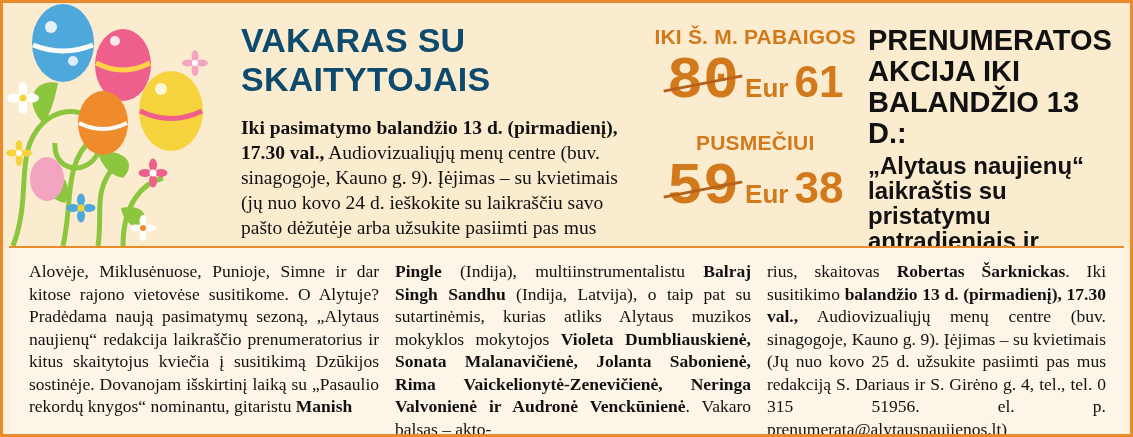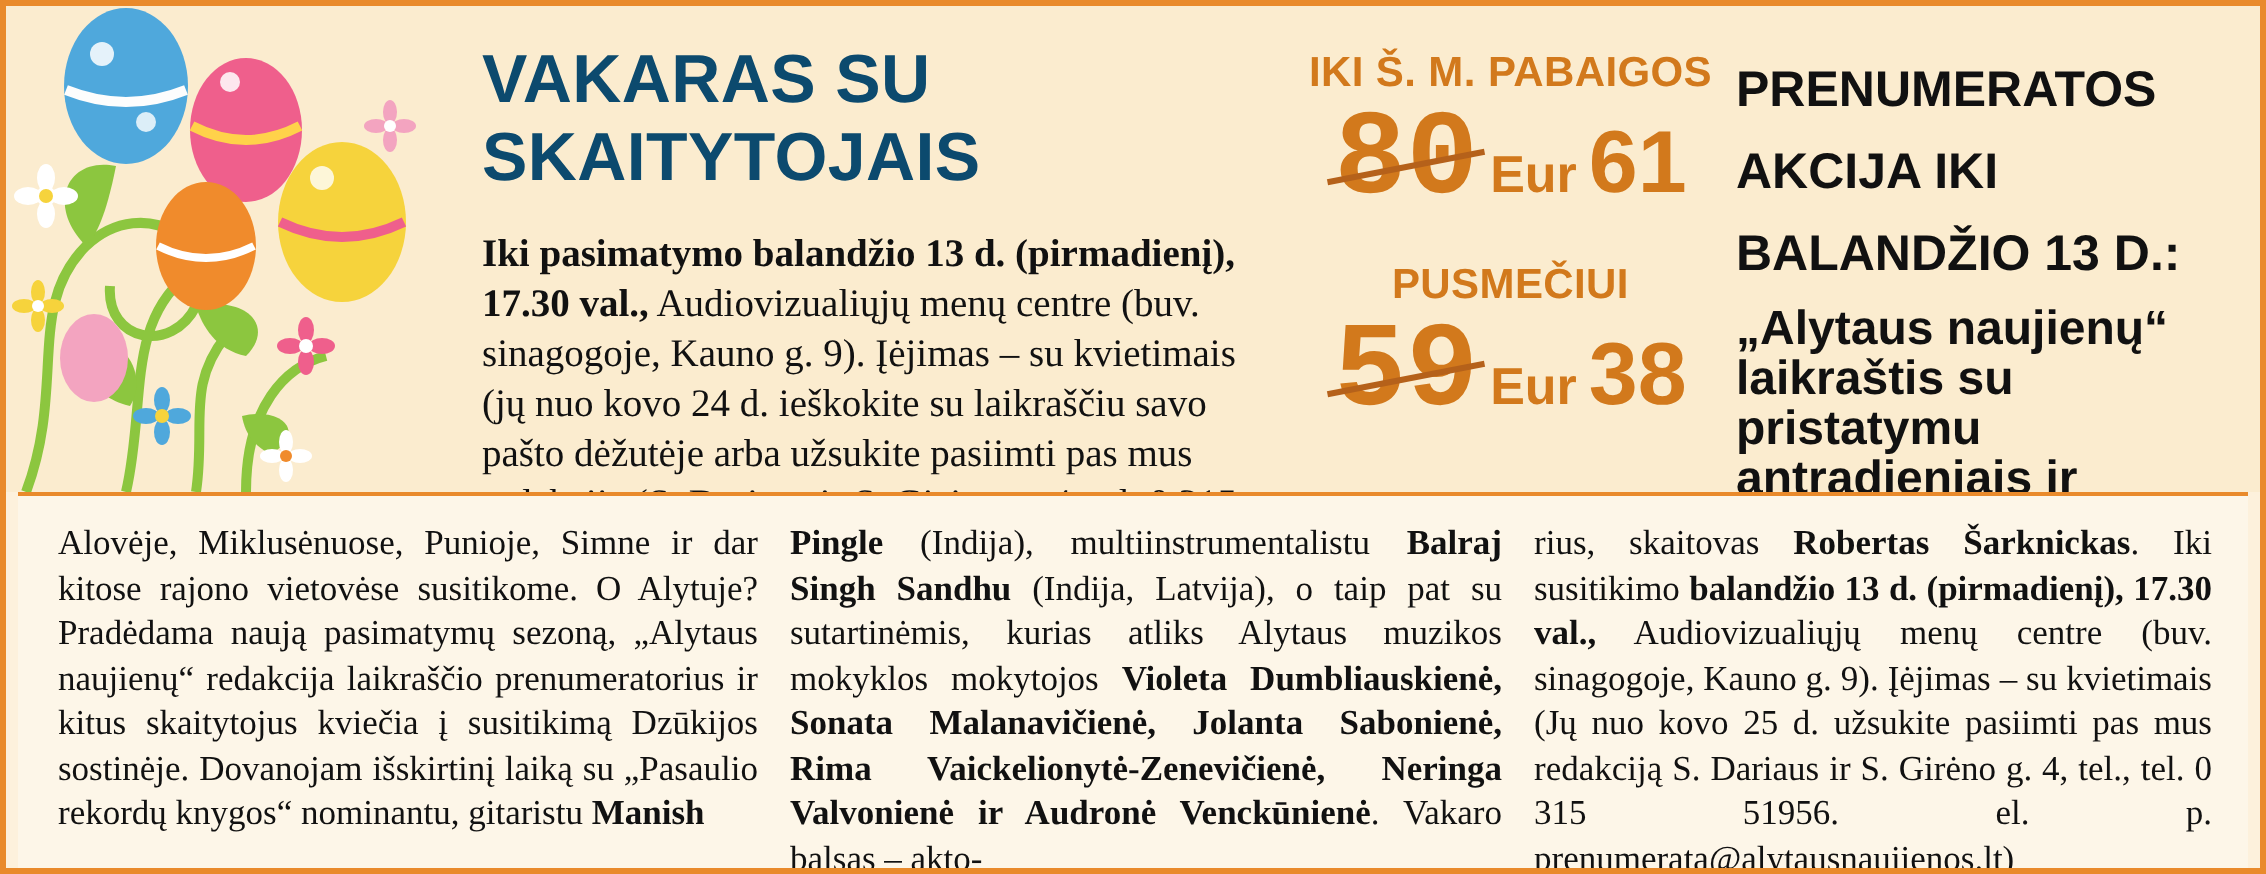--- a/index.html
+++ b/index.html
@@ -115,22 +115,22 @@
   
   .promo-col {
     flex: 0 0 268px;
     padding: 22px 10px 0 6px;
     box-sizing: border-box;
     font-family: "Liberation Sans", sans-serif;
     color: #111111;
   }
   .promo-title {
     font-weight: bold;
-    font-size: 25px;
-    line-height: 41px;
+    font-size: 29px;
+    line-height: 31px;
     margin: 0;
   }
   .promo-sub {
     font-weight: bold;
     font-size: 24px;
     line-height: 25px;
     margin-top: 4px;
   }
 
   

